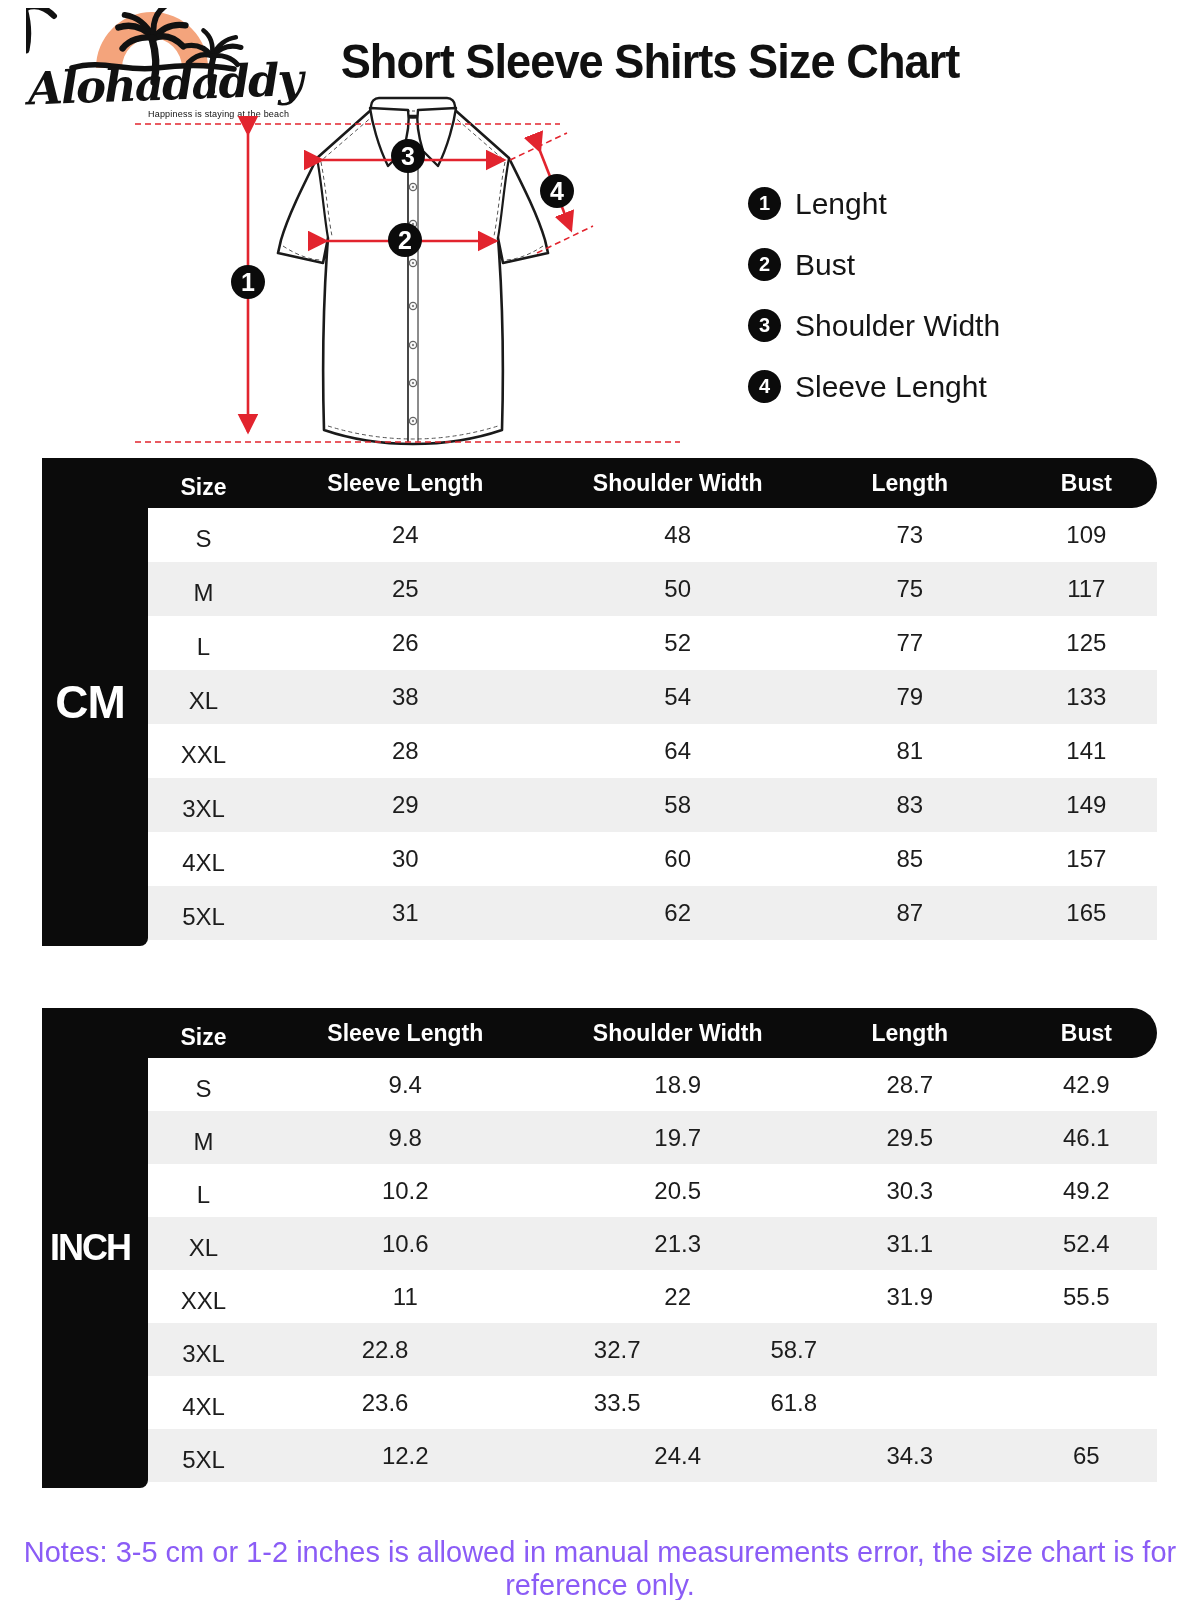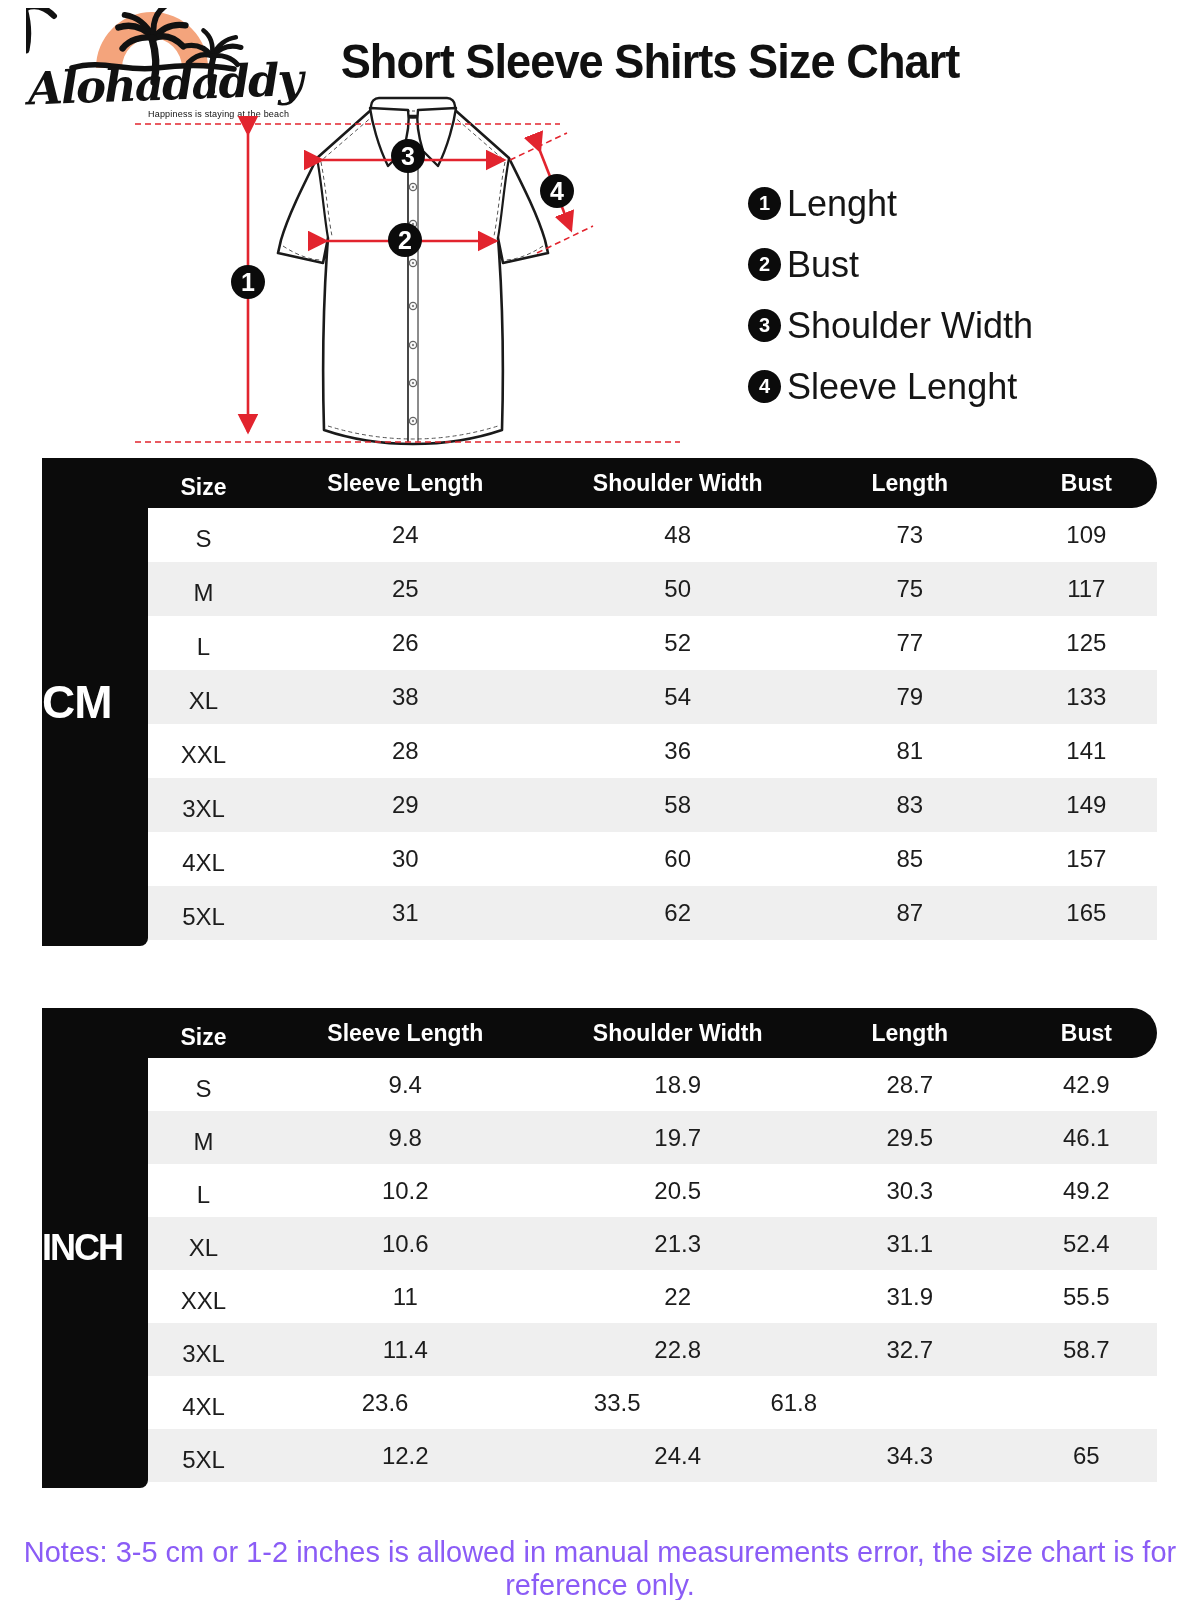--- a/index.html
+++ b/index.html
@@ -21,28 +21,28 @@
       white-space:nowrap;}
 
   
   .diagram{position:absolute;left:120px;top:90px;}
 
   
   .legend{position:absolute;left:748px;top:186px;display:flex;flex-direction:column;gap:26px;}
   .legend-item{display:flex;align-items:center;height:35px;}
   .legend-num{width:33px;height:33px;border-radius:50%;background:#0b0b0b;color:#fff;
       font-weight:bold;font-size:20px;display:flex;align-items:center;justify-content:center;flex:0 0 33px;}
-  .legend-label{margin-left:6px;font-size:36px;color:#151515;white-space:nowrap;}
+  .legend-label{margin-left:14px;font-size:30px;color:#151515;white-space:nowrap;}
 
   
   .size-table{position:absolute;left:42px;width:1115px;}
   .unit-bar{position:absolute;left:0;top:0;width:106px;height:100%;background:#0b0b0b;
       border-radius:0 0 8px 0;}
   .unit-label{position:absolute;left:0;top:50%;width:96px;transform:translateY(-50%);
-      text-align:left;color:#fff;font-weight:bold;font-size:46px;letter-spacing:-1px;}
+      text-align:center;color:#fff;font-weight:bold;font-size:46px;letter-spacing:-1px;}
   .unit-label.long{font-size:36px;letter-spacing:-2px;}
   .thead{position:relative;height:50px;background:#0b0b0b;border-radius:0 26px 26px 0;
       display:flex;align-items:center;padding-left:106px;box-sizing:border-box;}
   .hcell{color:#fff;font-weight:bold;font-size:23px;text-align:center;}
   .tbody{margin-left:106px;position:relative;}
   .trow{display:flex;align-items:center;background:#fff;}
   .trow.alt{background:#efefef;}
   .size-table[data-table="0"] .trow{height:54px;}
   .size-table[data-table="1"] .trow{height:53px;}
   .tcell{font-size:24px;text-align:center;color:#1c1c1c;}
@@ -215,21 +215,21 @@
         <div class="trow alt">
           <div class="tcell c0">XL</div>
           <div class="tcell c1">38</div>
           <div class="tcell c2">54</div>
           <div class="tcell c3">79</div>
           <div class="tcell c4">133</div>
         </div>
         <div class="trow">
           <div class="tcell c0">XXL</div>
           <div class="tcell c1">28</div>
-          <div class="tcell c2">36</div>
+          <div class="tcell c2">64</div>
           <div class="tcell c3">81</div>
           <div class="tcell c4">141</div>
         </div>
         <div class="trow alt">
           <div class="tcell c0">3XL</div>
           <div class="tcell c1">29</div>
           <div class="tcell c2">58</div>
           <div class="tcell c3">83</div>
           <div class="tcell c4">149</div>
         </div>
@@ -291,21 +291,20 @@
         </div>
         <div class="trow">
           <div class="tcell c0">XXL</div>
           <div class="tcell c1">11</div>
           <div class="tcell c2">22</div>
           <div class="tcell c3">31.9</div>
           <div class="tcell c4">55.5</div>
         </div>
         <div class="trow alt">
           <div class="tcell c0">3XL</div>
-          <div class="tcell c1">11.4</div>
           <div class="tcell c2">22.8</div>
           <div class="tcell c3">32.7</div>
           <div class="tcell c4">58.7</div>
         </div>
         <div class="trow">
           <div class="tcell c0">4XL</div>
           <div class="tcell c2">23.6</div>
           <div class="tcell c3">33.5</div>
           <div class="tcell c4">61.8</div>
         </div>

